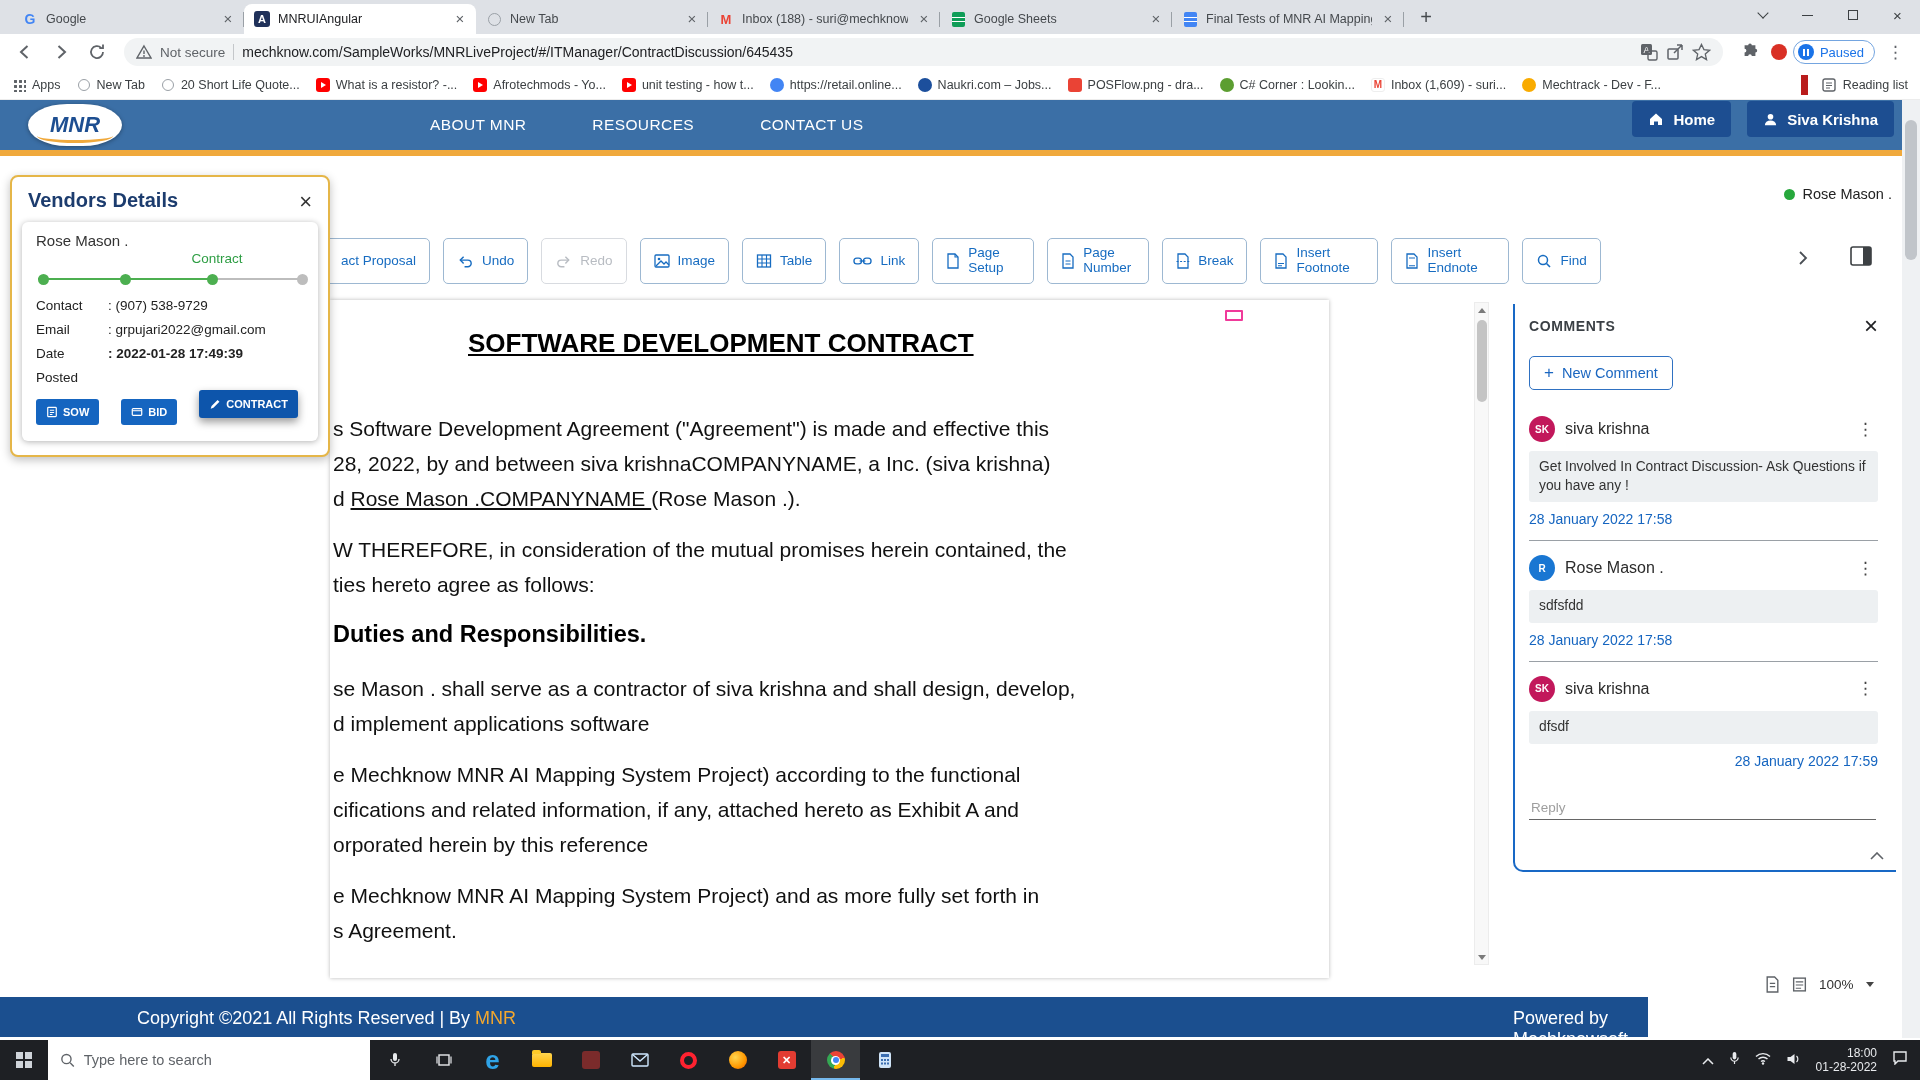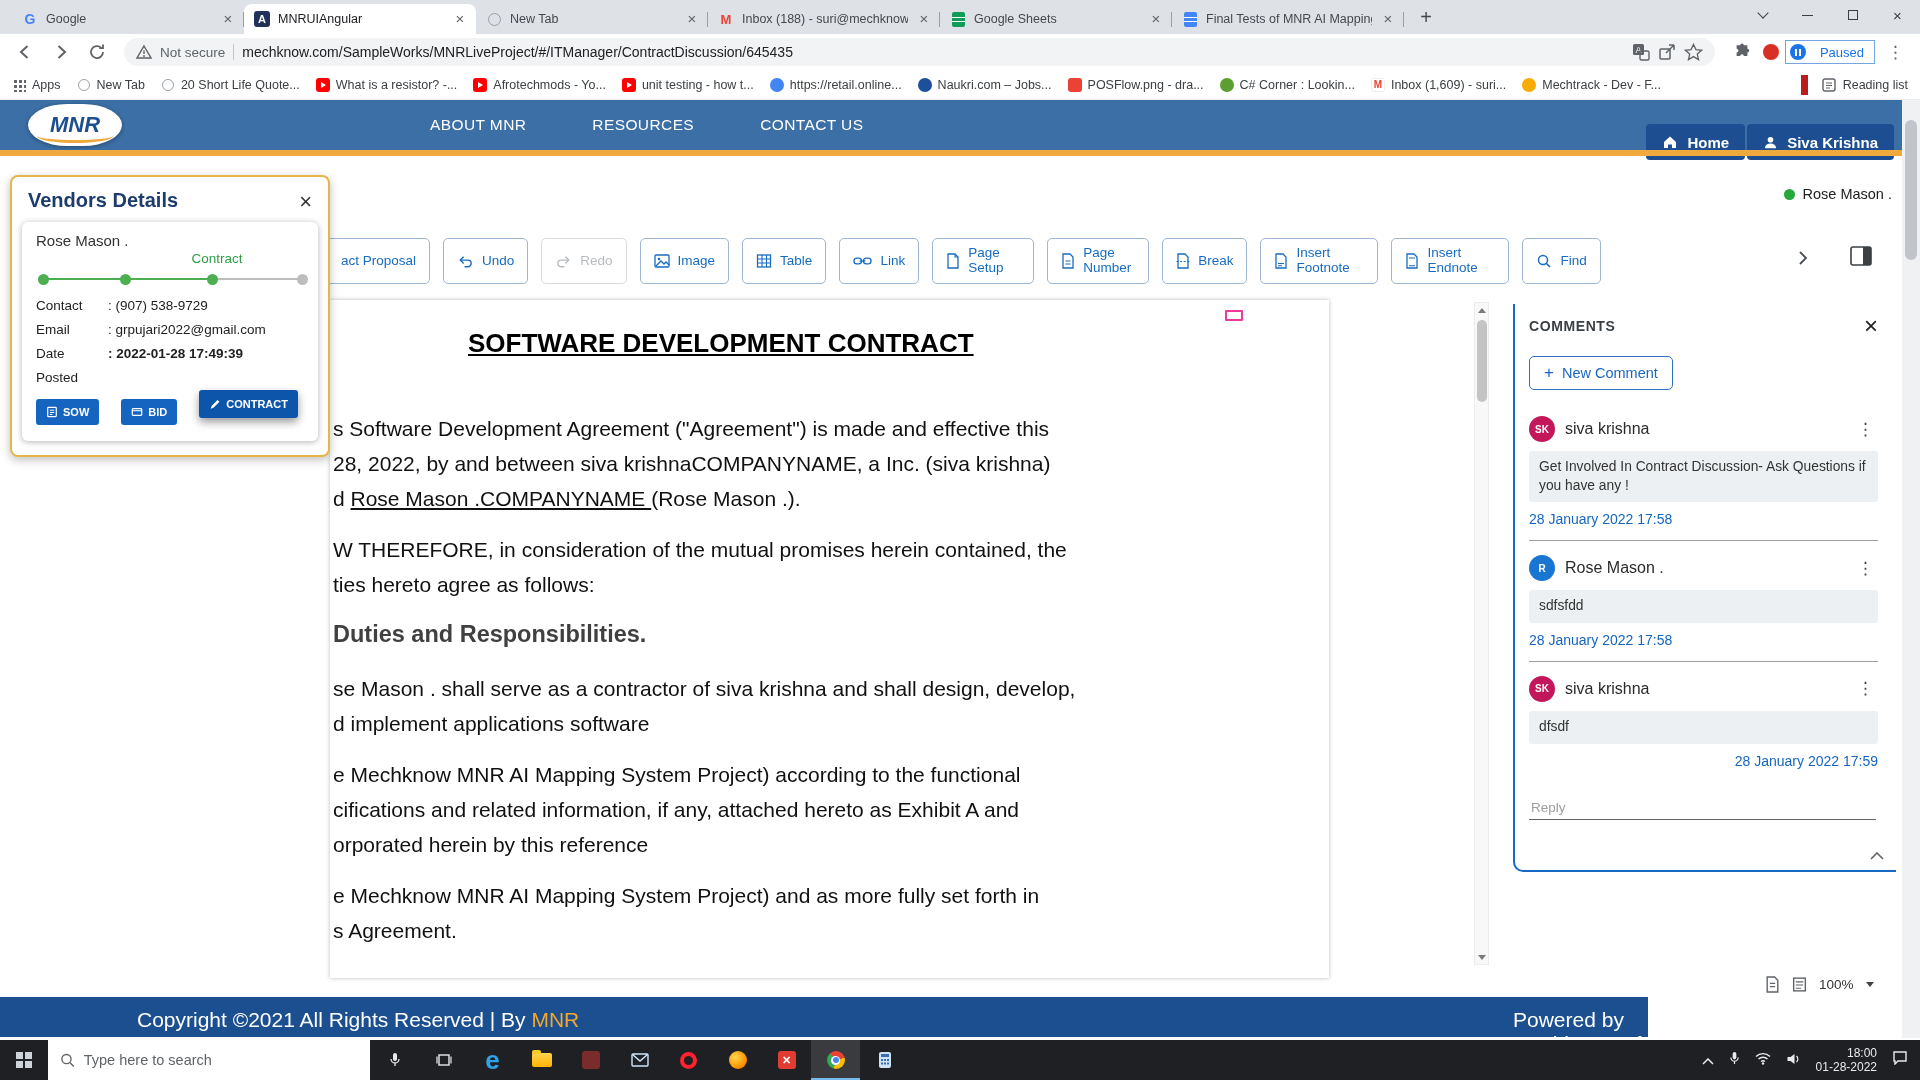--- a/index.html
+++ b/index.html
@@ -28,21 +28,21 @@
   .minbar{width:11px;border-top:1.6px solid #3c4043}
   .maxsq{width:10px;height:10px;border:1.4px solid #3c4043}
 
   
   .addr{position:absolute;top:34px;left:0;width:1920px;height:36px;background:#fff;display:flex;align-items:center;padding:0 10px;gap:6px}
   .nav-ic{width:30px;height:30px;display:flex;align-items:center;justify-content:center}
   .urlbox{flex:1;height:28px;background:#f1f3f4;border-radius:14px;display:flex;align-items:center;padding:8px 12px;gap:8px;margin:0 6px;min-width:0}
   .sec-label{font-size:13.5px;color:#5f6368;white-space:nowrap}
   .url-div{width:1px;height:16px;background:#c4c7ca}
   .url-text{font-size:14px;color:#202124;white-space:nowrap;overflow:hidden;flex:1}
-  .pill-paused{height:24px;border:1px solid #74a5e0;border-radius:0;display:flex;align-items:center;gap:14px;padding:0 10px 0 4px;flex:none}
+  .pill-paused{height:24px;border:1px solid #74a5e0;border-radius:12px;display:flex;align-items:center;gap:6px;padding:0 10px 0 4px;flex:none}
   .pcirc{width:16px;height:16px;border-radius:50%;background:#1a73e8;display:flex;align-items:center;justify-content:center}
   .pbars{width:6px;height:7px;border-left:2px solid #fff;border-right:2px solid #fff}
   .paused-txt{color:#1a73e8;font-size:13px}
   .ext-red{width:16px;height:16px;border-radius:50%;background:#d93025;flex:none}
   .kebab-txt{font-size:17px;color:#5f6368;padding:0 6px}
 
   
   .bmbar{position:absolute;top:70px;left:0;width:1920px;height:30px;background:#fff;display:flex;align-items:center;gap:16px;padding:0 12px;border-bottom:1px solid #ececec}
   .bm{display:flex;align-items:center;gap:6px;font-size:12.5px;color:#3c4043;white-space:nowrap}
   .bmi{width:14px;height:14px;border-radius:3px;flex:none;display:flex;align-items:center;justify-content:center}
@@ -57,21 +57,21 @@
   .bmi-gmail{background:#fff;border:1px solid #eee;color:#ea4335;font-weight:800;font-size:10px}
   .bmi-amber{background:#f9ab00;border-radius:50%}
   .readinglist{margin-left:auto;display:flex;align-items:center;gap:7px;border-left:7px solid #b91c1c;padding-left:14px;height:20px;color:#3c4043;font-size:12.5px}
 
   
   .appheader{position:absolute;top:100px;left:0;width:1920px;height:50px;background:#3b6fa6}
   .logo{position:absolute;left:28px;top:4px;width:94px;height:42px;background:#fff;border-radius:50%/60%;display:flex;align-items:center;justify-content:center;font-weight:700;font-style:italic;font-size:22px;color:#1d4e91;box-shadow:0 1px 4px rgba(0,0,0,.35)}
   .logo::after{content:"";position:absolute;left:9px;bottom:3px;width:76px;height:11px;border-bottom:3px solid #f0a93c;border-radius:50%}
   .appnav{position:absolute;left:430px;top:0;height:50px;display:flex;align-items:center;gap:66px}
   .appnav a{color:#fff;font-size:15.5px;letter-spacing:.4px;text-decoration:none;cursor:pointer}
-  .hdr-right{position:absolute;right:26px;top:24px;display:flex;gap:2px}
+  .hdr-right{position:absolute;right:26px;top:1px;display:flex;gap:16px}
   .hdr-btn{height:36px;background:#1d4e91;border:none;border-radius:4px;color:#fff;font-size:15px;font-weight:700;display:flex;align-items:center;gap:9px;padding:0 16px;cursor:pointer;font-family:inherit}
   .goldstrip{position:absolute;top:150px;left:0;width:1920px;height:6px;background:#f0a93c}
 
   
   .vendor-panel{position:absolute;left:10px;top:175px;width:320px;background:#fff;border:2px solid #e5b648;border-radius:8px;box-shadow:0 3px 10px rgba(0,0,0,.25);z-index:40;padding-bottom:14px}
   .vp-head{display:flex;justify-content:space-between;align-items:flex-end;padding:12px 16px 4px 16px}
   .vp-title{font-size:20px;font-weight:700;color:#1c3c6e}
   .vp-close{font-size:22px;color:#333;line-height:20px;cursor:pointer}
   .vp-card{margin:6px 10px 0 10px;border-radius:6px;box-shadow:0 1px 6px rgba(0,0,0,.3);padding:10px 14px 14px 14px;background:#fff}
   .vp-name{font-size:15px;color:#333}
@@ -102,21 +102,21 @@
 
   
   .presence{position:absolute;top:186px;right:28px;display:flex;align-items:center;gap:8px;font-size:14.5px;color:#222}
   .presence .dot{width:11px;height:11px;border-radius:50%;background:#27a83c}
 
   
   .doc-page{position:absolute;left:330px;top:300px;width:999px;height:678px;background:#fff;box-shadow:0 0 4px rgba(0,0,0,.28);padding:28px 0 0 3px;overflow:hidden;z-index:1}
   .doc-title{font-size:26px;font-weight:700;text-decoration:underline;color:#000;padding-left:135px;margin-bottom:52px;white-space:nowrap}
   .doc-line{font-size:21px;line-height:35px;color:#111;white-space:nowrap}
   .doc-para{margin-bottom:16px}
-  .doc-heading{font-size:23.5px;font-weight:700;color:#404040;margin:19px 0 23px 0}
+  .doc-heading{font-size:23.5px;font-weight:700;color:#000000;margin:19px 0 23px 0}
   .u{text-decoration:underline}
   .pink-marker{position:absolute;left:1225px;top:310px;width:18px;height:11px;border:2px solid #f03a9a;border-radius:1px;z-index:2}
 
   
   .doc-scroll{position:absolute;left:1474px;top:302px;width:15px;height:663px;background:#f8f8f8;border:1px solid #ececec;z-index:2}
   .ds-arrow{width:13px;height:14px;display:flex;align-items:center;justify-content:center}
   .tri-up{width:0;height:0;border-left:4px solid transparent;border-right:4px solid transparent;border-bottom:5px solid #7a7a7a}
   .tri-dn{width:0;height:0;border-left:4px solid transparent;border-right:4px solid transparent;border-top:5px solid #7a7a7a}
   .ds-thumb{position:absolute;left:1.5px;top:17px;width:10px;height:82px;background:#c4c4c4;border-radius:5px}
   .ds-bottom{position:absolute;bottom:0;left:0}
@@ -142,21 +142,21 @@
   .c-kebab{color:#444;font-size:17px;padding:0 4px;cursor:pointer}
   .c-body{margin-top:9px;background:#edf0f2;border-radius:3px;padding:7px 10px;font-size:13.8px;color:#333;line-height:1.35}
   .c-date{margin-top:9px;font-size:14px;color:#1565c0}
   .c-date.right{text-align:right}
   .cdivider{border-bottom:1px solid #9aa0a6;margin:13px 0 14px 0}
   .cp-reply{position:absolute;left:14px;right:20px;bottom:50px;border:none;border-bottom:1px solid #666;font-size:13.5px;padding:4px 2px;color:#333;outline:none;background:transparent;font-family:inherit;width:calc(100% - 34px)}
   .cp-reply::placeholder{color:#9e9e9e}
   .cp-collapse{position:absolute;right:12px;bottom:6px;cursor:pointer}
 
   
-  .footer{position:absolute;top:997px;left:0;width:1648px;height:40px;background:#1b4f8f;color:#fff;font-size:21px}
+  .footer{position:absolute;top:997px;left:0;width:1648px;height:40px;background:#1b4f8f;color:#fff;font-size:18px}
   .f-left{position:absolute;left:137px;top:11px}
   .f-left .brand{color:#f3a72e}
   .f-right{position:absolute;left:1513px;top:11px}
 
   
   .mainscroll{position:absolute;left:1902px;top:100px;width:18px;height:938px;background:#eff1f3;z-index:60}
   .ms-thumb{position:absolute;left:3px;top:20px;width:12px;height:140px;background:#c1c5ca;border-radius:6px}
 
   
   .taskbar{position:absolute;top:1040px;left:0;width:1920px;height:40px;background:#1e2024;display:flex;align-items:stretch;z-index:70}

